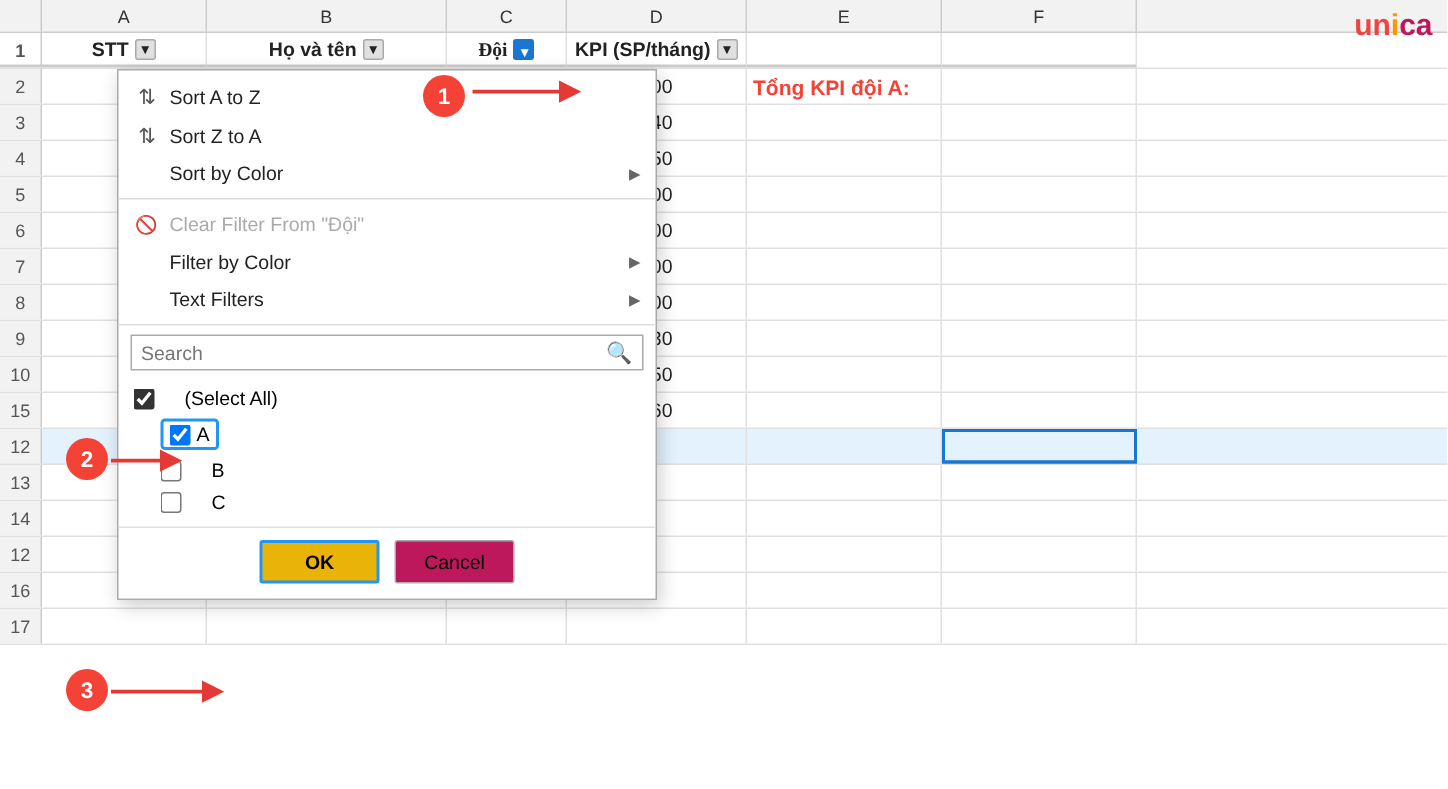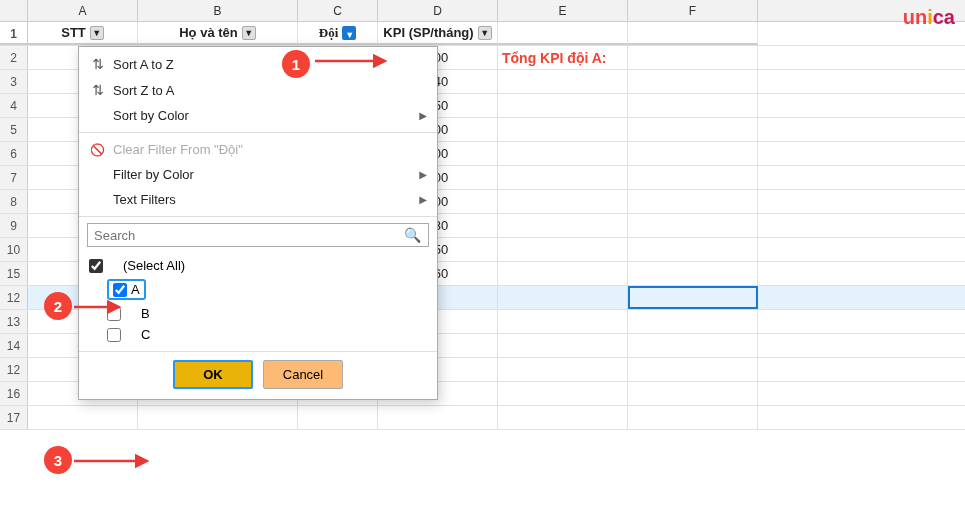--- a/index.html
+++ b/index.html
@@ -222,21 +222,21 @@
       justify-content: center;
       gap: 10px;
       padding: 8px 10px 6px;
       border-top: 1px solid #e0e0e0;
       margin-top: 4px;
     }
     .btn {
       min-width: 80px;
       padding: 5px 12px;
       border: 1px solid #aaa;
-      background: #fdba74;
+      background: #be185d;
       cursor: pointer;
       font-size: 13px;
       border-radius: 2px;
     }
     .btn.ok-btn {
       background: #eab308;
       border: 2px solid #2196f3;
       font-weight: bold;
     }
 

